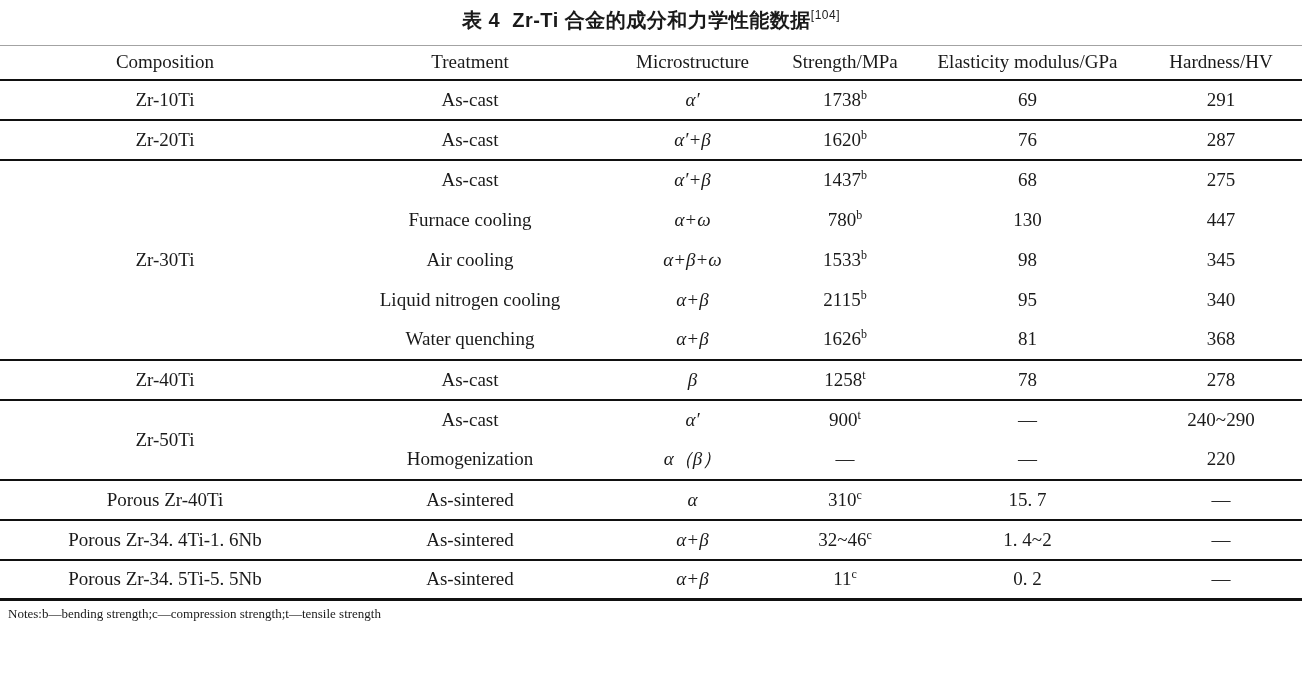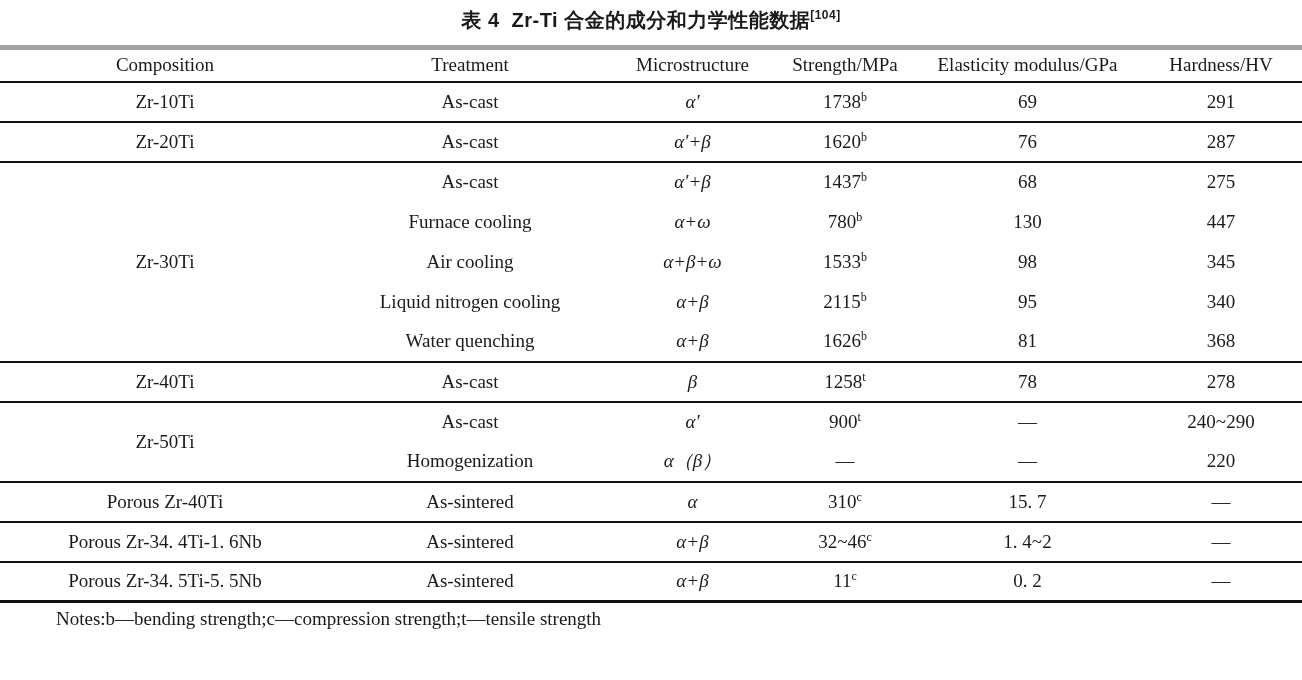--- a/index.html
+++ b/index.html
@@ -21,28 +21,28 @@
   }
   .title-cn .t-label { padding-right: 12px; }
   .title-en {
     margin-top: 9px;
     text-align: center;
     font-family: "Liberation Sans", sans-serif;
     font-weight: 400;
     font-size: 20px;
   }
   .title-en .t-label { padding-right: 16px; }
-  sup.ref { font-size: 12px; font-weight: 700; }
+  sup.ref { font-size: 12px; font-weight: 400; }
   table.data {
     width: 1302px;
     border-collapse: collapse;
     table-layout: fixed;
     margin-top: 11px;
     font-size: 19px;
-    border-top: 5px solid #a3a3a3;
+    border-top: 1px solid #a3a3a3;
     border-bottom: 3px solid #111;
   }
   table.data th, table.data td {
     font-weight: 400;
     text-align: center;
     vertical-align: middle;
     padding: 0 4px;
     box-sizing: border-box;
   }
   table.data thead th {
@@ -50,23 +50,22 @@
     border-bottom: 2px solid #111;
   }
   table.data tbody td { height: 40px; }
   tr.rule > td, td.rule-b { border-bottom: 2px solid #111; }
   td.micro { font-style: italic; }
   td.num sup, td.micro sup { font-size: 12px; }
   sup { line-height: 0; }
   .notes {
     margin-top: 5px;
     padding-left: 8px;
-    font-size: 19px;
+    font-size: 13px;
     font-family: "Liberation Serif", serif;
-    margin-left: 48px;
   }
 </style>
 </head>
 <body>
 
 <div class="page">
 
   <div class="title-cn">
     <span class="t-label">表 4</span><span>Zr-Ti 合金的成分和力学性能数据</span><sup class="ref">[104]</sup>
   </div>

